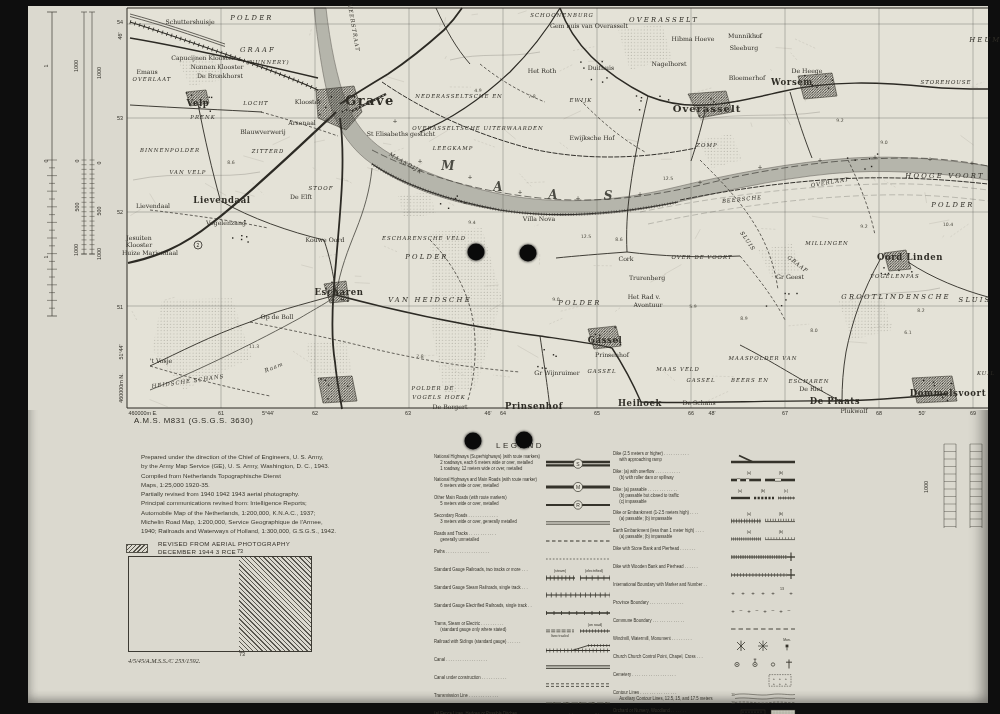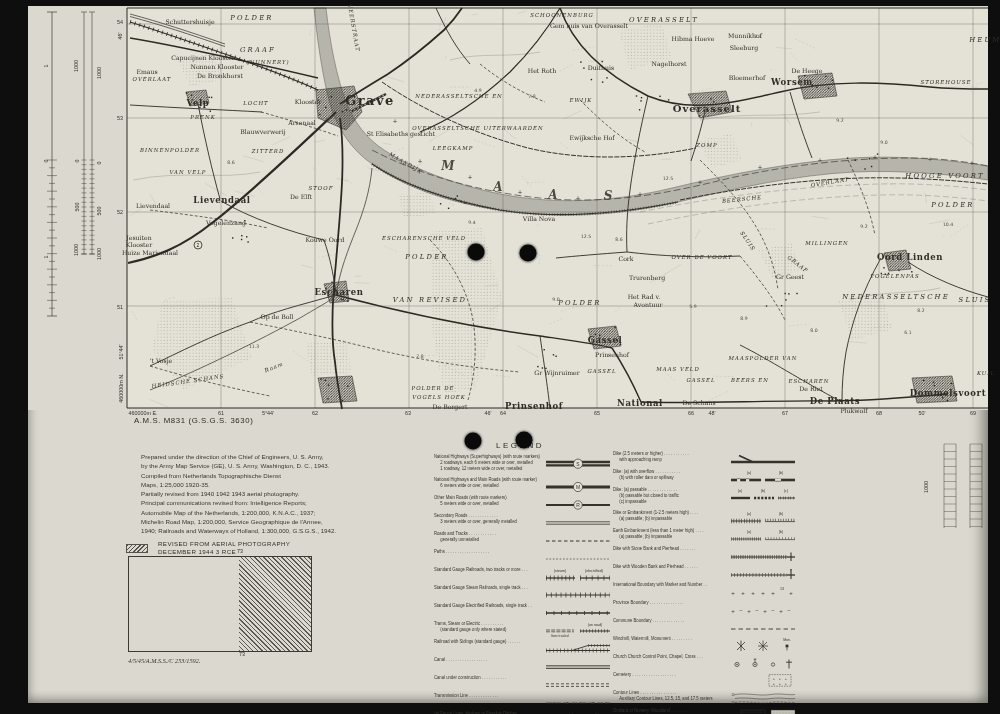--- a/index.html
+++ b/index.html
@@ -974,50 +974,50 @@
       <span class="ml hamlet" style="left: 592px; top: 137px; transform: translate(-50%, -50%);">Ewijksche Hof</span>
       <span class="ml polder-sm" style="left: 406px; top: 163px; transform: translate(-50%, -50%) rotate(30deg);">MAASDIJK</span>
       <span class="ml polder-sm" style="left: 707px; top: 145px; transform: translate(-50%, -50%);">ZOMP</span>
       <span class="ml polder-sm" style="left: 742px; top: 199px; transform: translate(-50%, -50%) rotate(-6deg);">BEERSCHE</span>
       <span class="ml polder-sm" style="left: 830px; top: 182px; transform: translate(-50%, -50%) rotate(-10deg);">OVERLAAT</span>
       <span class="ml polder" style="left: 945px; top: 176px; transform: translate(-50%, -50%);">HOOGE VOORT</span>
       <span class="ml polder" style="left: 953px; top: 205px; transform: translate(-50%, -50%);">POLDER</span>
       <span class="ml hamlet" style="left: 539px; top: 218px; transform: translate(-50%, -50%);">Villa Nova</span>
       <span class="ml polder-sm" style="left: 424px; top: 238px; transform: translate(-50%, -50%);">ESCHARENSCHE VELD</span>
       <span class="ml polder" style="left: 427px; top: 257px; transform: translate(-50%, -50%);">POLDER</span>
-      <span class="ml polder" style="left: 430px; top: 300px; transform: translate(-50%, -50%);">VAN REVISED</span>
+      <span class="ml polder" style="left: 430px; top: 300px; transform: translate(-50%, -50%);">VAN HEIDSCHE</span>
       <span class="ml polder" style="left: 580px; top: 303px; transform: translate(-50%, -50%);">POLDER</span>
       <span class="ml polder-sm" style="left: 702px; top: 257px; transform: translate(-50%, -50%);">OVER DE VOORT</span>
       <span class="ml hamlet" style="left: 626px; top: 258px; transform: translate(-50%, -50%);">Cork</span>
       <span class="ml hamlet" style="left: 647px; top: 277px; transform: translate(-50%, -50%);">Trurenberg</span>
       <span class="ml hamlet" style="left: 644px; top: 296px; transform: translate(-50%, -50%);">Het Rad v.</span>
       <span class="ml hamlet" style="left: 648px; top: 304px; transform: translate(-50%, -50%);">Avontuur</span>
       <span class="ml polder-sm" style="left: 748px; top: 241px; transform: translate(-50%, -50%) rotate(55deg);">SLUIS</span>
       <span class="ml polder-sm" style="left: 827px; top: 243px; transform: translate(-50%, -50%);">MILLINGEN</span>
       <span class="ml polder-sm" style="left: 798px; top: 264px; transform: translate(-50%, -50%) rotate(38deg);">GRAAF</span>
       <span class="ml hamlet" style="left: 790px; top: 276px; transform: translate(-50%, -50%);">Gr Geest</span>
       <span class="ml town" style="left: 910px; top: 257px; transform: translate(-50%, -50%);">Oord Linden</span>
       <span class="ml polder-sm" style="left: 895px; top: 276px; transform: translate(-50%, -50%);">VOGELENPAS</span>
-      <span class="ml polder" style="left: 896px; top: 297px; transform: translate(-50%, -50%);">NEDERASSELTSCHE</span>
+      <span class="ml polder" style="left: 896px; top: 297px; transform: translate(-50%, -50%);">GROOTLINDENSCHE</span>
       <span class="ml polder" style="left: 975px; top: 300px; transform: translate(-50%, -50%);">SLUIS</span>
       <span class="ml town" style="left: 605px; top: 340px; transform: translate(-50%, -50%);">Gassel</span>
       <span class="ml hamlet" style="left: 612px; top: 354px; transform: translate(-50%, -50%);">Prinsenhof</span>
       <span class="ml hamlet" style="left: 557px; top: 372px; transform: translate(-50%, -50%);">Gr Wijnruimer</span>
       <span class="ml polder-sm" style="left: 602px; top: 371px; transform: translate(-50%, -50%);">GASSEL</span>
       <span class="ml polder-sm" style="left: 678px; top: 369px; transform: translate(-50%, -50%);">MAAS  VELD</span>
       <span class="ml polder-sm" style="left: 701px; top: 380px; transform: translate(-50%, -50%);">GASSEL</span>
       <span class="ml polder-sm" style="left: 763px; top: 358px; transform: translate(-50%, -50%);">MAASPOLDER VAN</span>
       <span class="ml polder-sm" style="left: 750px; top: 380px; transform: translate(-50%, -50%);">BEERS  EN</span>
       <span class="ml polder-sm" style="left: 809px; top: 381px; transform: translate(-50%, -50%);">ESCHAREN</span>
       <span class="ml hamlet" style="left: 811px; top: 388px; transform: translate(-50%, -50%);">De Riet</span>
       <span class="ml town" style="left: 835px; top: 401px; transform: translate(-50%, -50%); text-align: right;">De Plaats</span>
       <span class="ml hamlet" style="left: 854px; top: 410px; transform: translate(-50%, -50%);">Plukwolf</span>
       <span class="ml town" style="left: 948px; top: 393px; transform: translate(-50%, -50%);">Dommelsvoort</span>
       <span class="ml polder-sm" style="left: 986px; top: 373px; transform: translate(-50%, -50%);">KUIL</span>
-      <span class="ml town" style="left: 640px; top: 403px; transform: translate(-50%, -50%);">National</span>
+      <span class="ml town" style="left: 640px; top: 403px; transform: translate(-50%, -50%);">Heihoek</span>
       <span class="ml hamlet" style="left: 699px; top: 402px; transform: translate(-50%, -50%);">De Schans</span>
       <span class="ml town" style="left: 534px; top: 406px; transform: translate(-50%, -50%);">Prinsenhof</span>
       <span class="ml polder-sm" style="left: 439px; top: 397px; transform: translate(-50%, -50%);">VOGELS HOEK</span>
       <span class="ml polder-sm" style="left: 433px; top: 388px; transform: translate(-50%, -50%);">POLDER DE</span>
       <span class="ml hamlet" style="left: 450px; top: 406px; transform: translate(-50%, -50%);">De Borgert</span>
       <span class="ml water-letter" style="left: 448px; top: 166px; transform: translate(-50%, -50%);">M</span>
       <span class="ml water-letter" style="left: 498px; top: 187px; transform: translate(-50%, -50%);">A</span>
       <span class="ml water-letter" style="left: 553px; top: 195px; transform: translate(-50%, -50%);">A</span>
       <span class="ml water-letter" style="left: 608px; top: 196px; transform: translate(-50%, -50%);">S</span>
       <span class="plus" style="left: 470px; top: 176px; transform: translate(-50%, -50%);">+</span>

